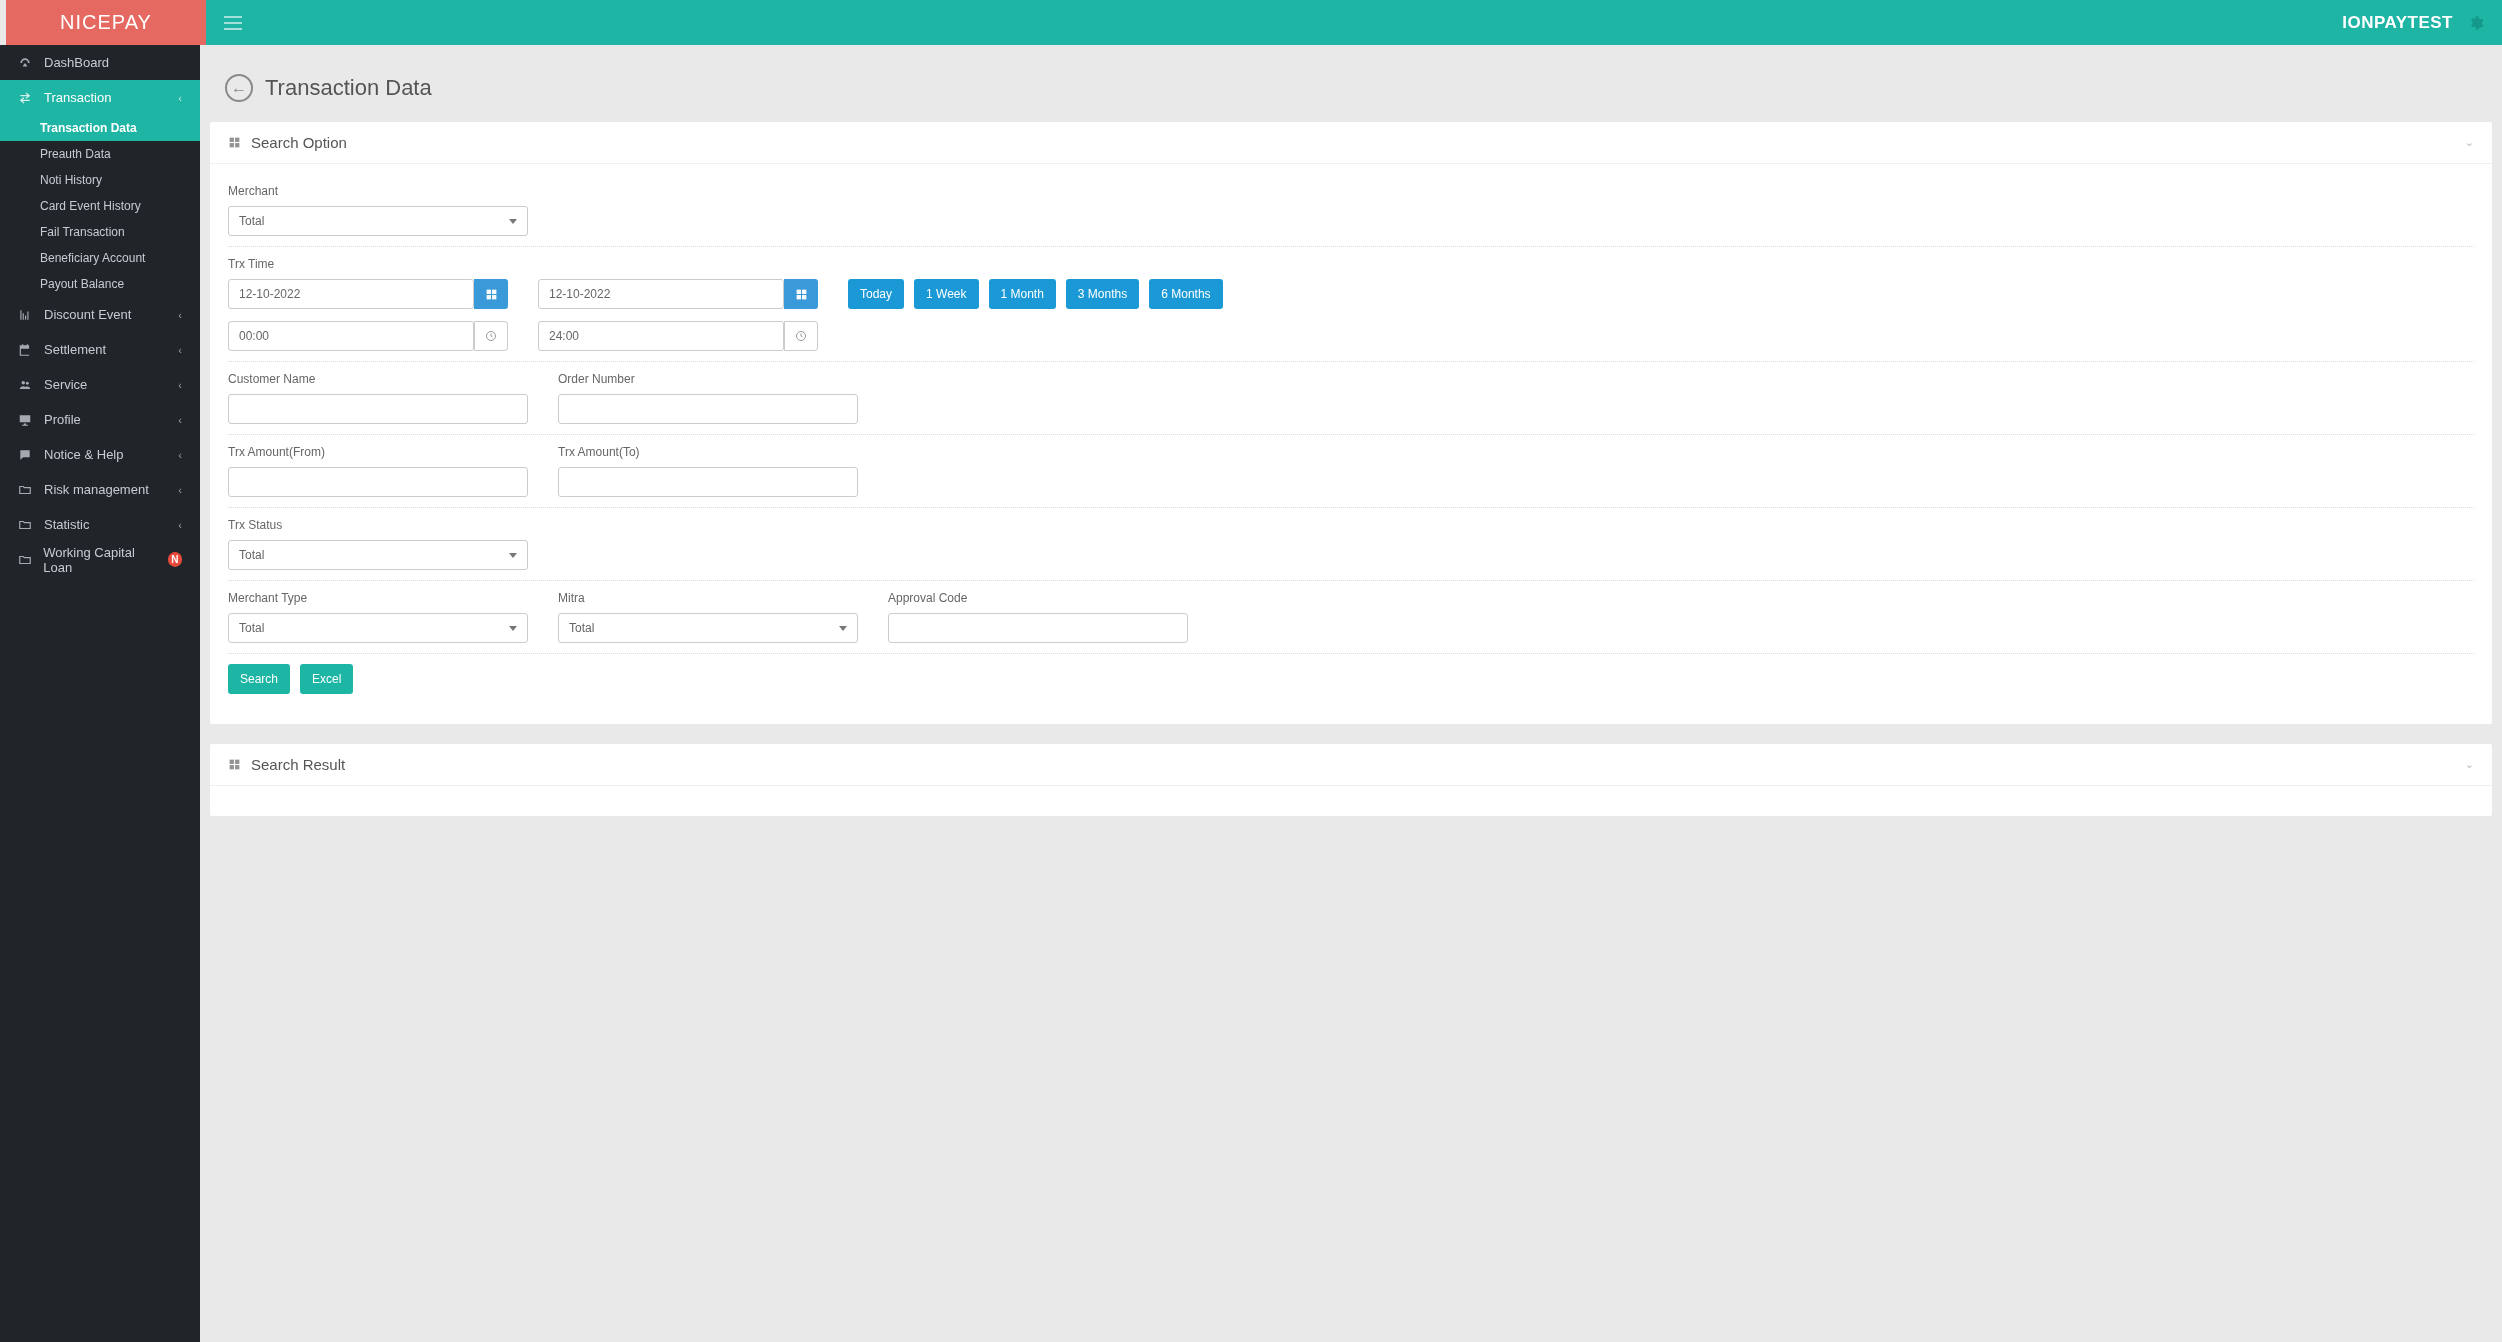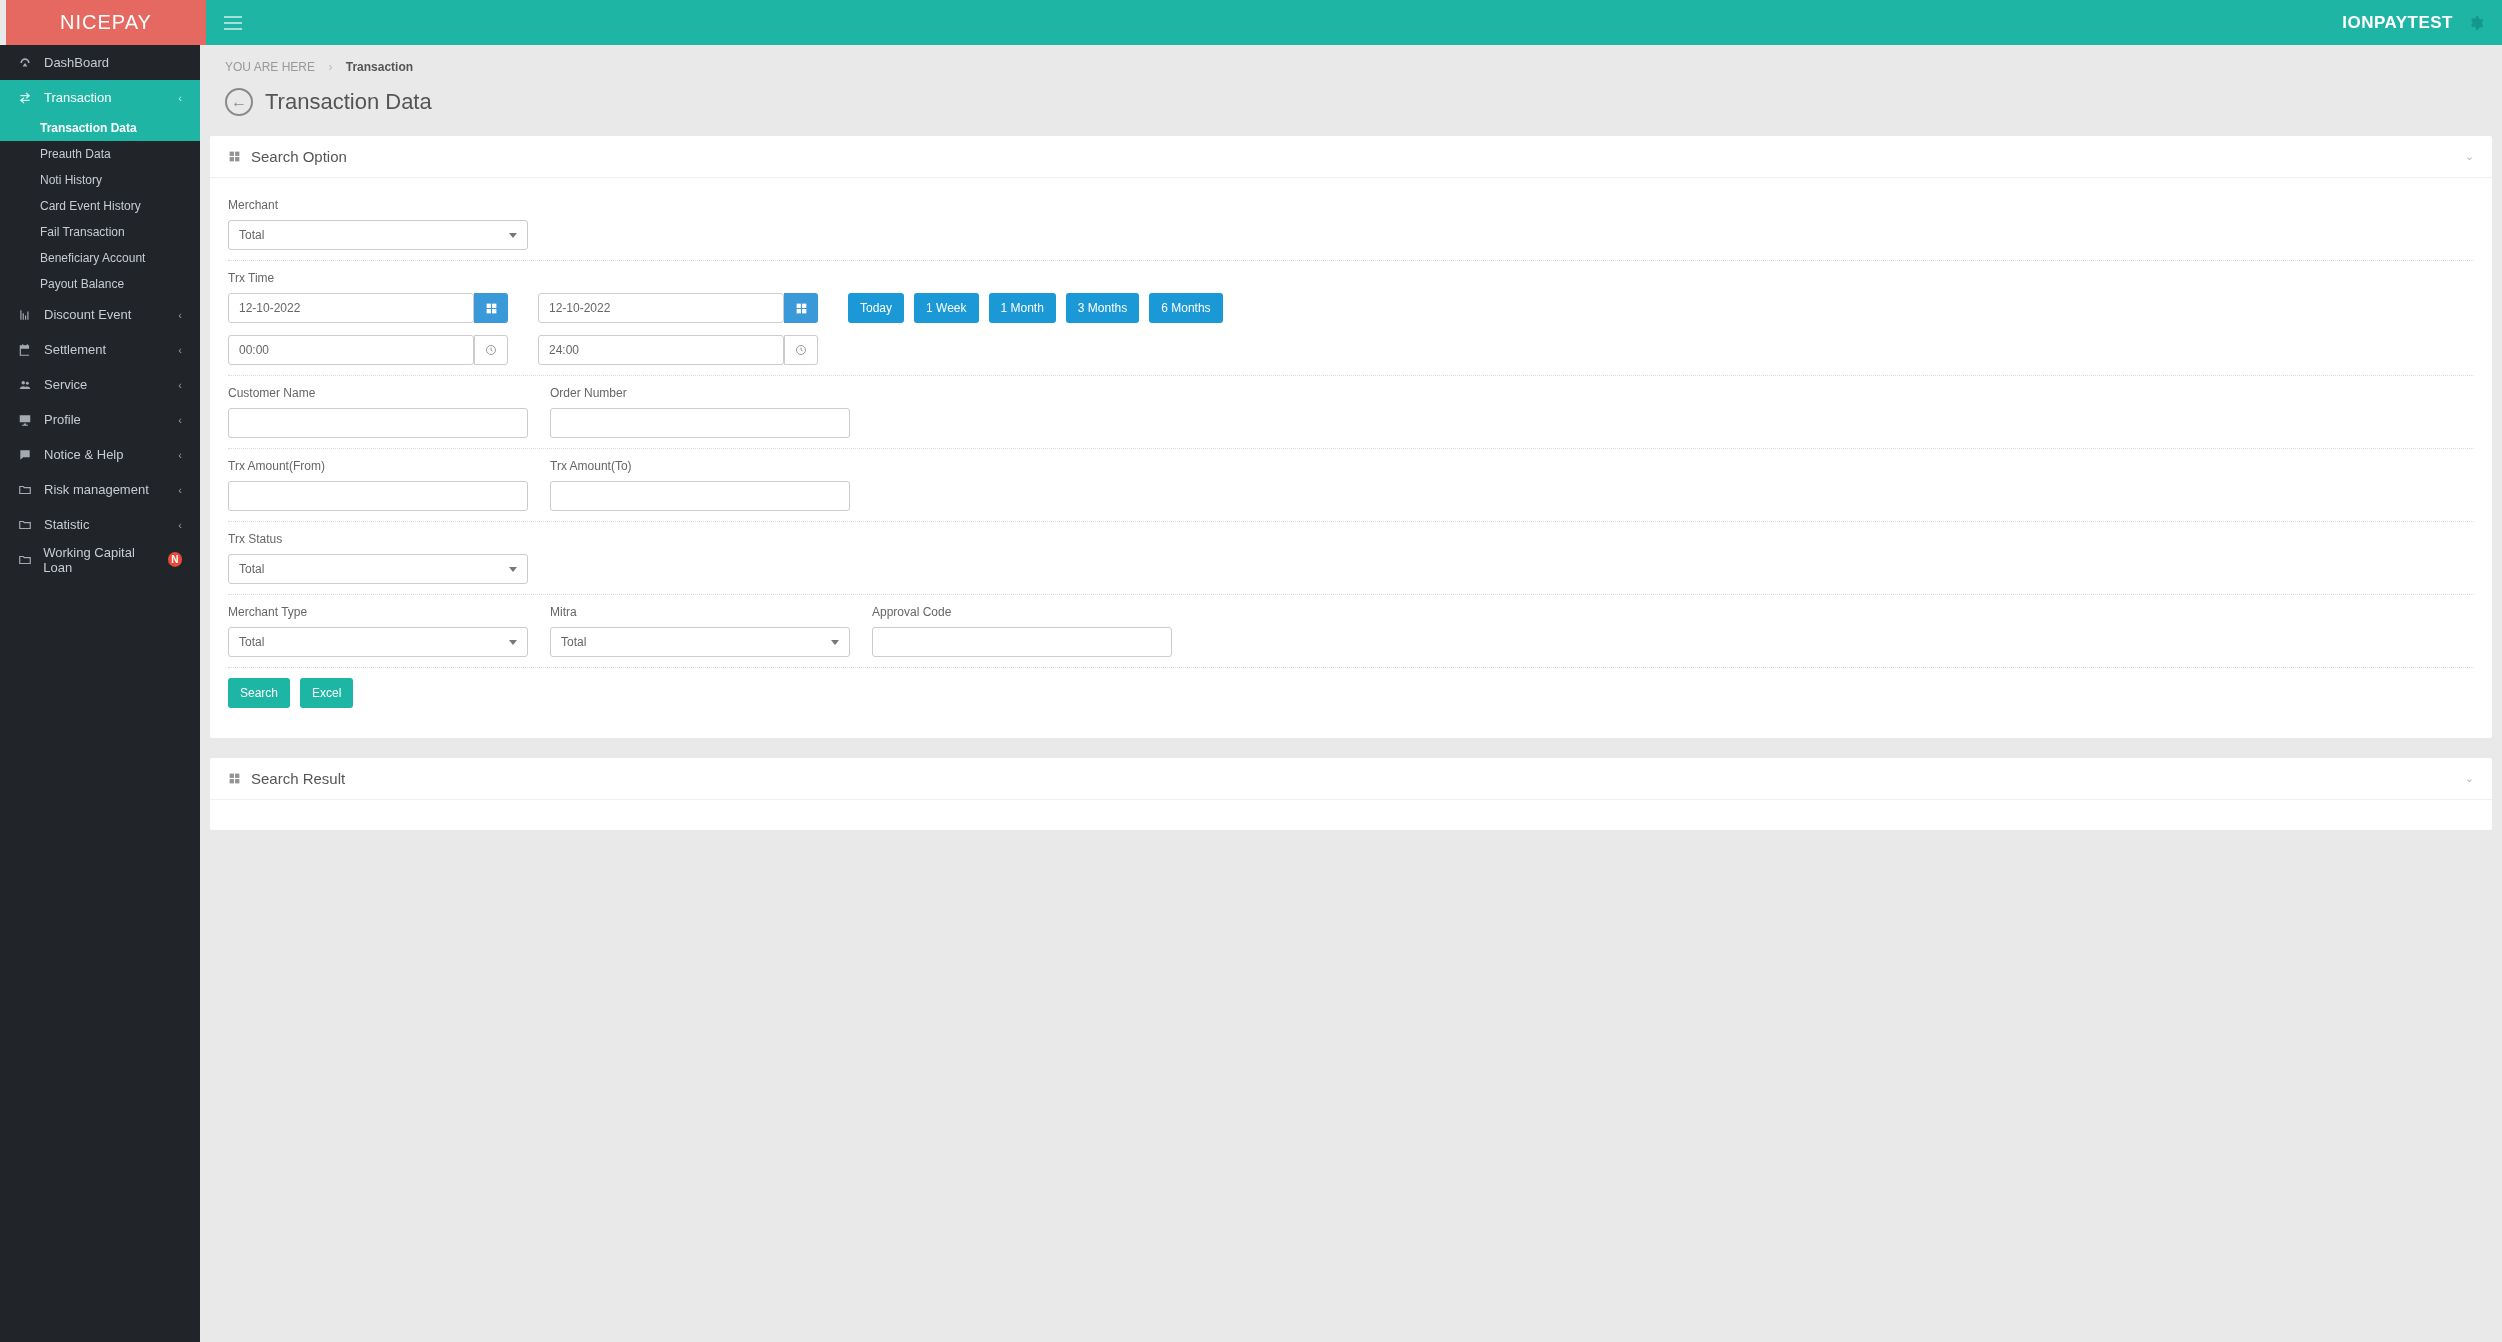--- a/index.html
+++ b/index.html
@@ -35,21 +35,21 @@
 .page-title { display:flex; align-items:center; margin-top:14px; }
 .back-circle { width:28px; height:28px; border:2px solid #8a8a8a; border-radius:50%; display:flex; align-items:center; justify-content:center; margin-right:12px; cursor:pointer; color:#8a8a8a; font-size:16px; }
 .page-title h1 { font-size:22px; font-weight:500; color:#555; }
 
 .panel { background:#fff; margin:0 10px 20px 10px; border-radius:2px; }
 .panel-head { display:flex; align-items:center; padding:12px 18px; border-bottom:1px solid #f0f0f0; color:#555; }
 .panel-head .ph-icon { margin-right:10px; opacity:.7; }
 .panel-head .collapse-icon { margin-left:auto; color:#bbb; cursor:pointer; font-size:11px; }
 .panel-body { padding:10px 18px 20px; }
 
-.row { display:flex; gap:22px; padding:10px 0; border-bottom:1px dotted #dcdcdc; }
+.row { display:flex; gap:30px; padding:10px 0; border-bottom:1px dotted #dcdcdc; }
 .row:last-child { border-bottom:none; }
 .field { display:flex; flex-direction:column; }
 .field label { font-size:12px; color:#666; margin-bottom:8px; }
 .field.col-1 { width:300px; }
 .field.col-2 { width:300px; }
 
 .ctrl, .date-wrap, .time-wrap, .select-wrap, input[type=text] {
   height:30px; border:1px solid #ccc; border-radius:3px; background:#fff; font-size:12px; color:#666; padding:0 10px;
 }
 input[type=text] { width:100%; outline:none; }
@@ -209,25 +209,20 @@
           <path d="M3 6h6l2 2h10v10H3V6z"></path>
         </svg>
     </span>
     <span>Working Capital Loan</span>
     <span class="badge-n">N</span>
   </div>
 </div>
 
 <div class="main">
   <div class="page-head">
-    <div class="breadcrumb">
-      <span>YOU ARE HERE</span>
-      <span class="bc-sep">›</span>
-      <span class="bc-current">Transaction</span>
-    </div>
     <div class="page-title">
       <div class="back-circle">
         <span>←</span>
       </div>
       <h1>Transaction Data</h1>
     </div>
   </div>
 
   <div class="panel">
     <div class="panel-head">

